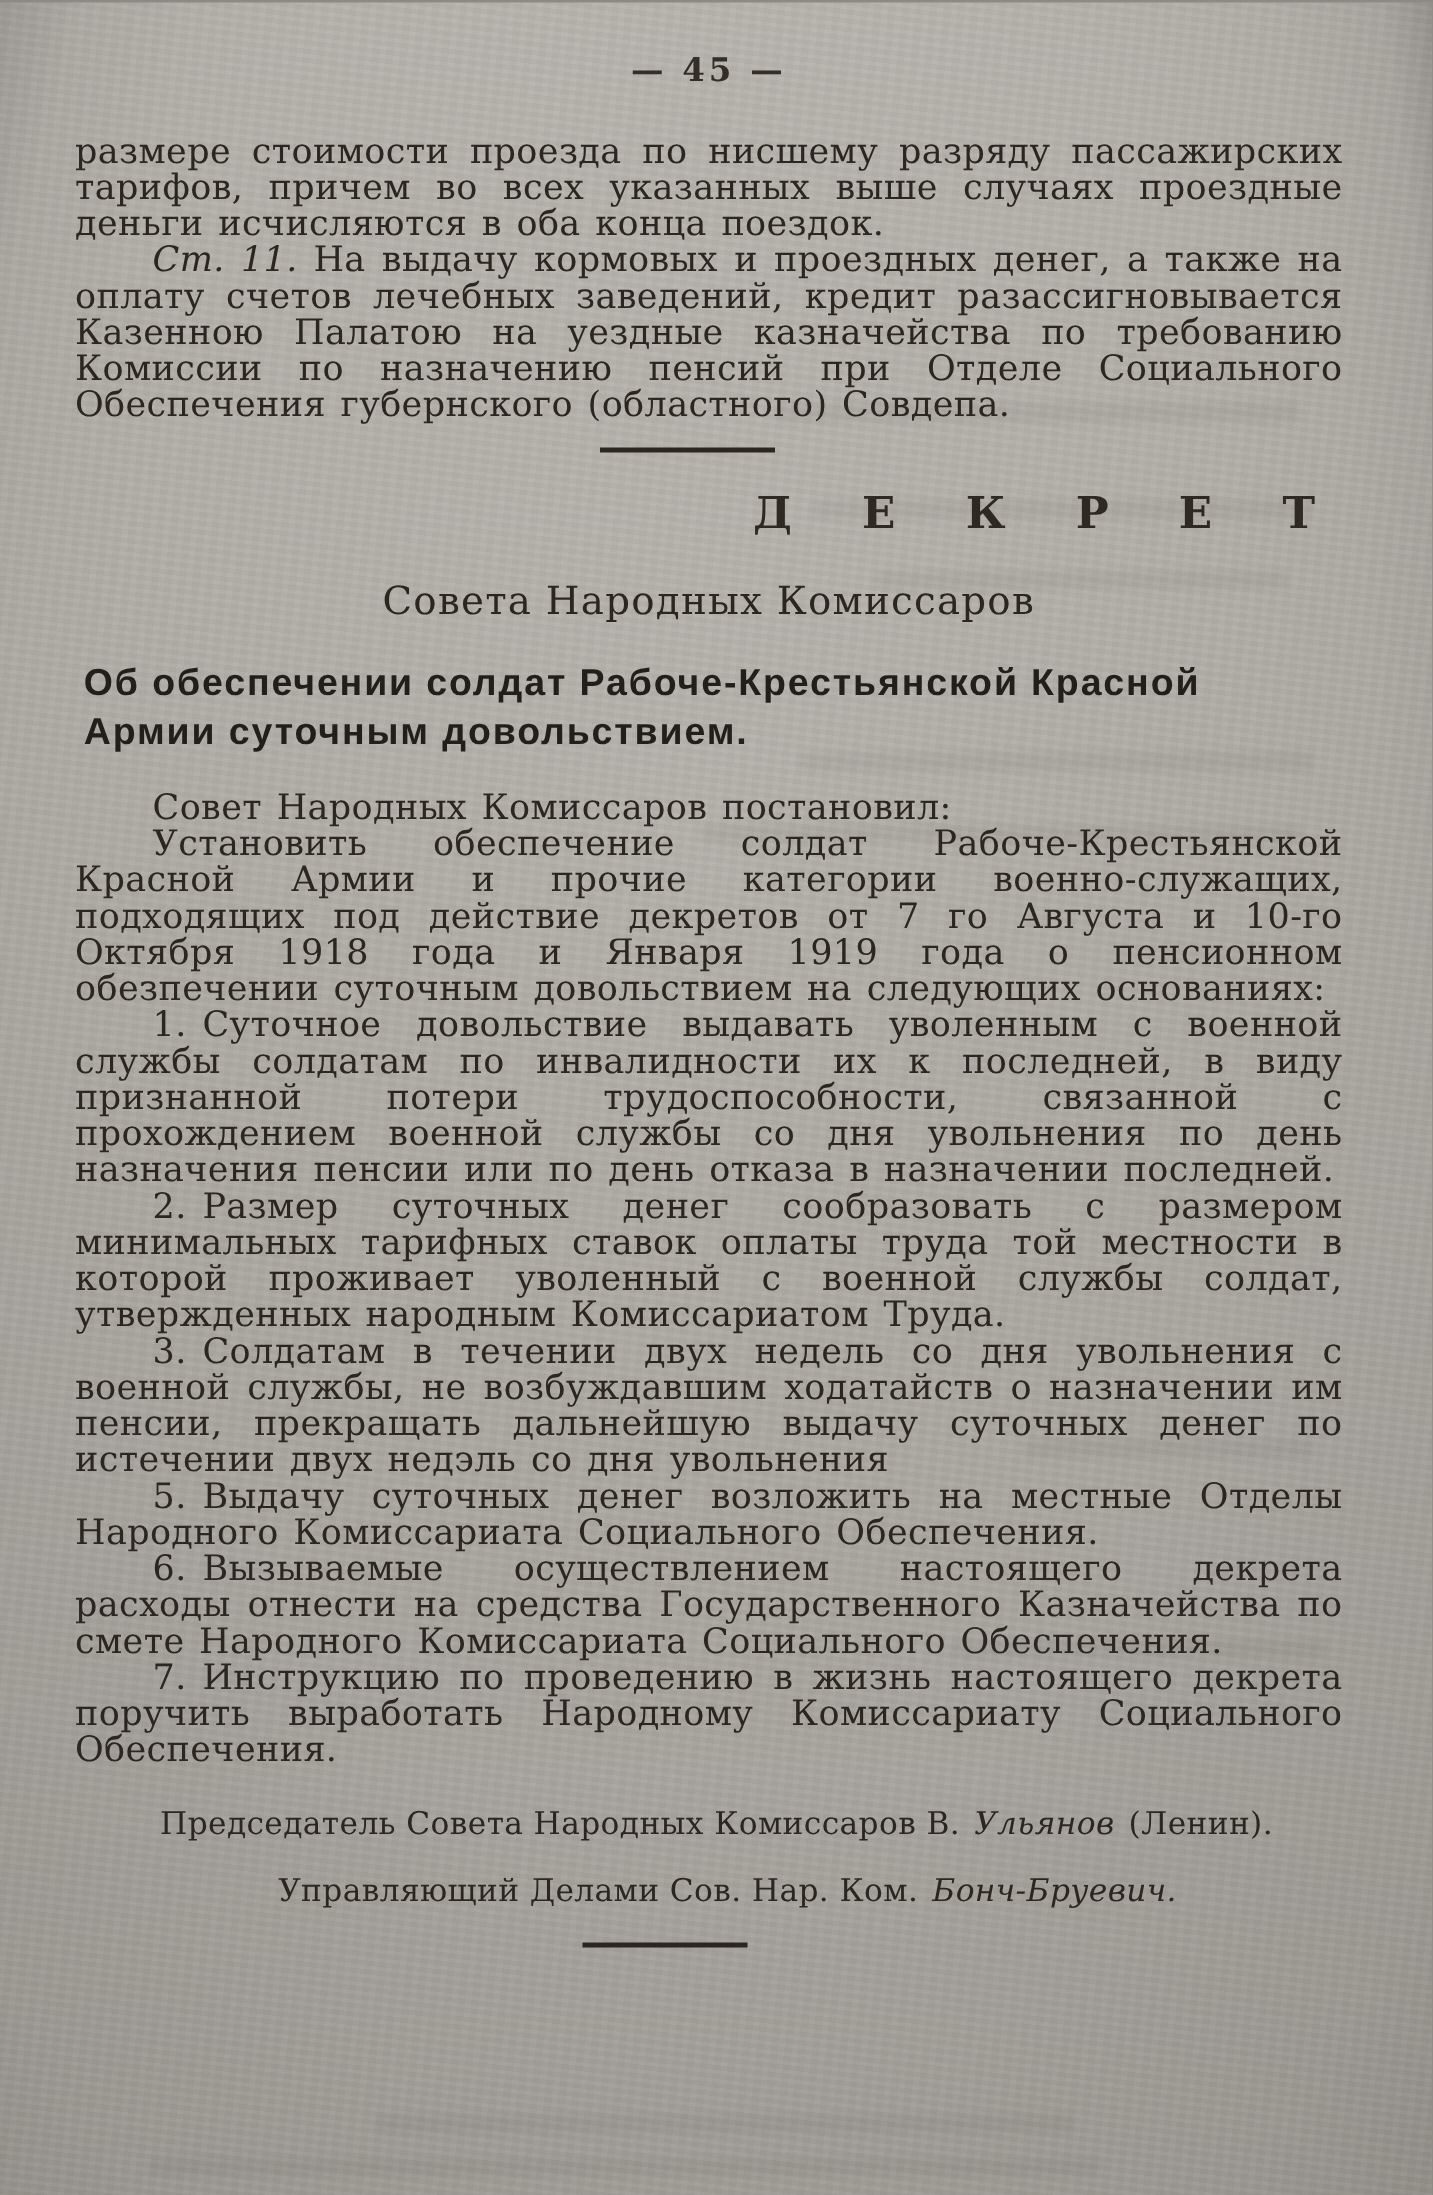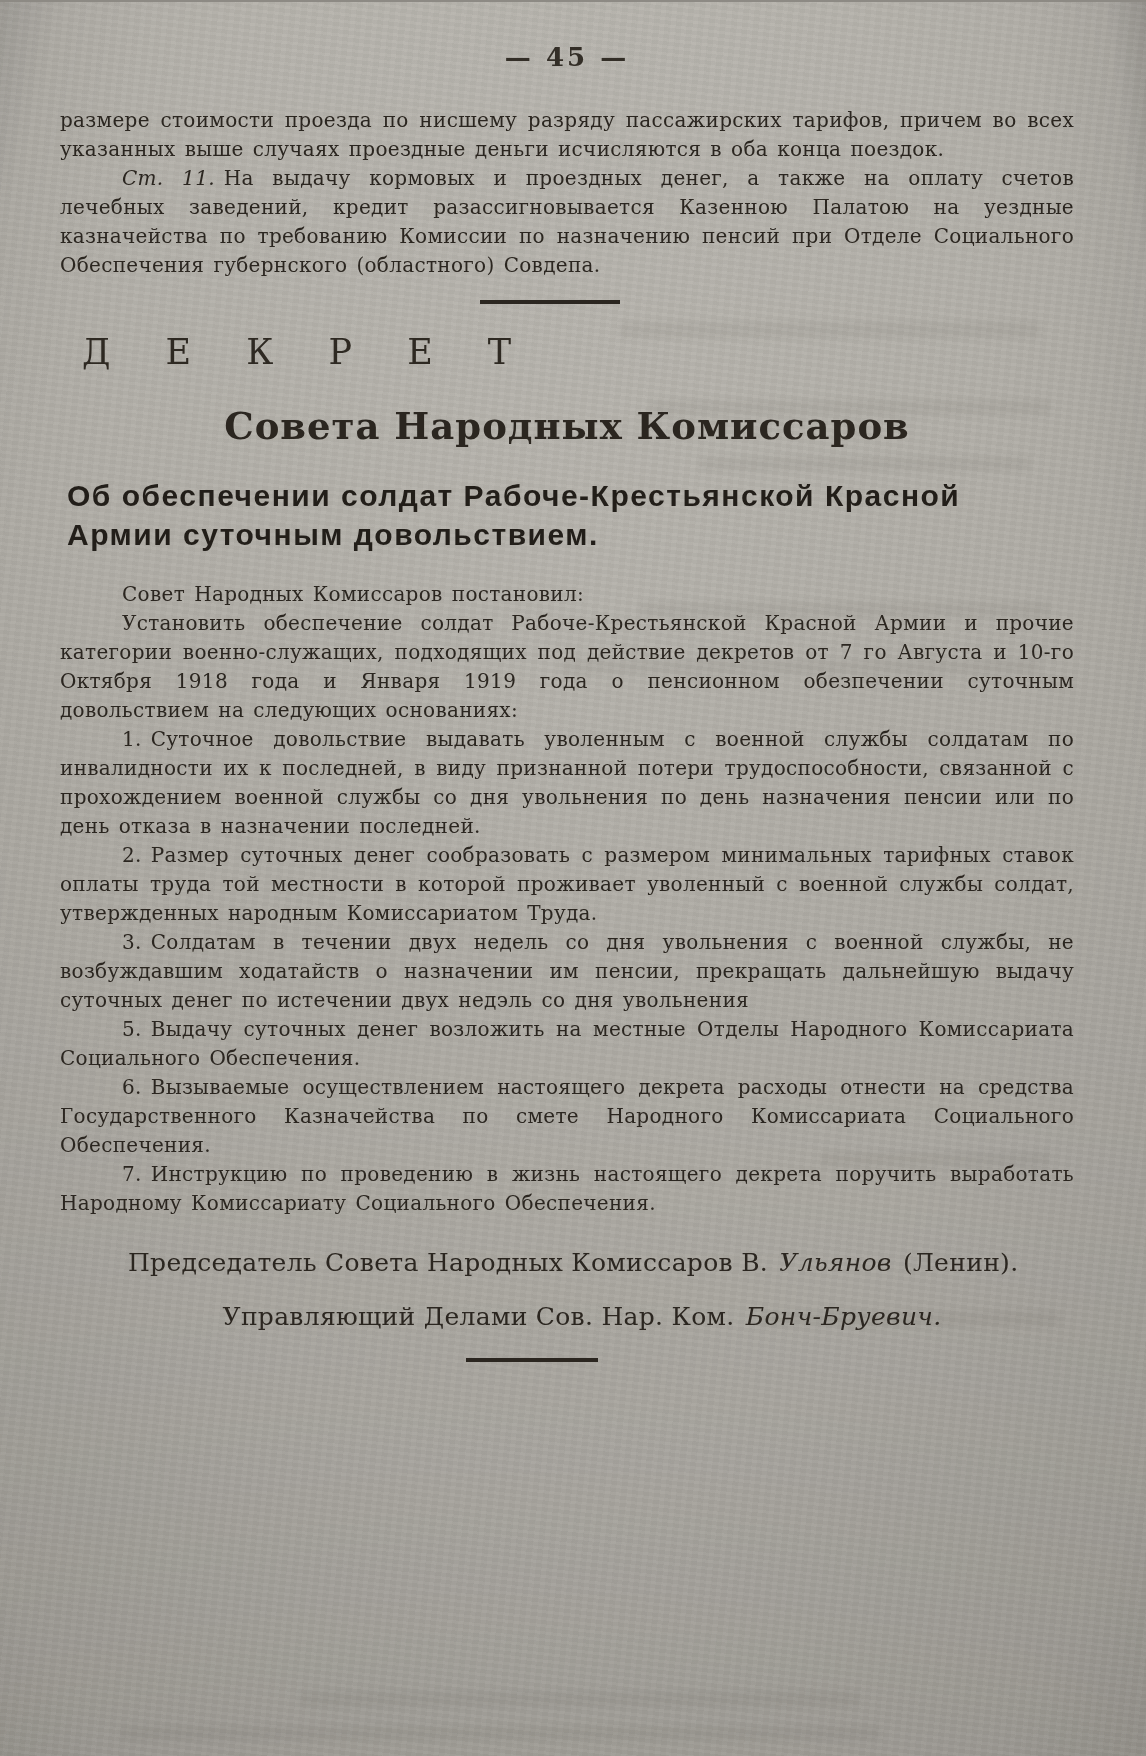--- a/index.html
+++ b/index.html
@@ -17,28 +17,28 @@
     color:#2b2620;
   }
   .texture{position:absolute;inset:0;pointer-events:none;
     background:
       repeating-linear-gradient(7deg, rgba(255,255,255,0.022) 0 3px, rgba(0,0,0,0.02) 3px 7px),
       repeating-linear-gradient(-84deg, rgba(255,255,255,0.016) 0 5px, rgba(0,0,0,0.016) 5px 11px);
   }
   .bleed{position:absolute;pointer-events:none;background:#3a352d;filter:blur(3px);opacity:0.055;border-radius:3px;}
   .content{position:absolute;left:60px;top:40px;width:1014px;}
   .pagenum{margin:0 0 34px 0;text-align:center;font-size:26px;letter-spacing:3px;font-weight:bold;color:#332e27;}
-  p.body{margin:0;font-size:20px;line-height:29px;text-align:justify;letter-spacing:0.3px;word-spacing:2.5px;}
+  p.body{margin:0;font-size:28px;line-height:29px;text-align:justify;letter-spacing:0.3px;word-spacing:2.5px;}
   p.indent{text-indent:62px;}
   .ital{font-style:italic;}
   .lead{margin-right:0.45em;}
   .rule{height:0;border:0;border-top:4px solid #2b2620;width:140px;margin:20px 0 0 420px;}
   .rule-bottom{height:0;border:0;border-top:4px solid #2b2620;width:132px;margin:26px 0 0 406px;}
-  h1.decree{margin:28px 0 0 0;text-align:left;font-size:35px;font-weight:normal;letter-spacing:22px;text-indent:22px;color:#2e2922;}
-  h2.issuer{margin:32px 0 0 0;text-align:center;font-size:37px;font-weight:bold;letter-spacing:1px;color:#2b2620;}
+  h1.decree{margin:28px 0 0 0;text-align:right;font-size:35px;font-weight:bold;letter-spacing:22px;text-indent:22px;color:#2e2922;}
+  h2.issuer{margin:32px 0 0 0;text-align:center;font-size:31px;font-weight:normal;letter-spacing:1px;color:#2b2620;}
   h3.title{margin:28px auto 0 auto;max-width:1000px;text-align:left;
     font-family:"Liberation Sans","DejaVu Sans",sans-serif;font-weight:bold;
     font-size:30px;line-height:39px;letter-spacing:1.5px;color:#221e19;}
   .bodyblock{margin-top:26px;}
   .sig{margin:0;font-size:25px;line-height:30px;letter-spacing:0.3px;}
   .sig1{margin-top:30px;padding-left:68px;}
   .sig2{margin-top:24px;text-align:center;padding-left:30px;}
   .sig3{margin-top:24px;text-align:center;padding-left:240px;}
 </style>
 </head>

